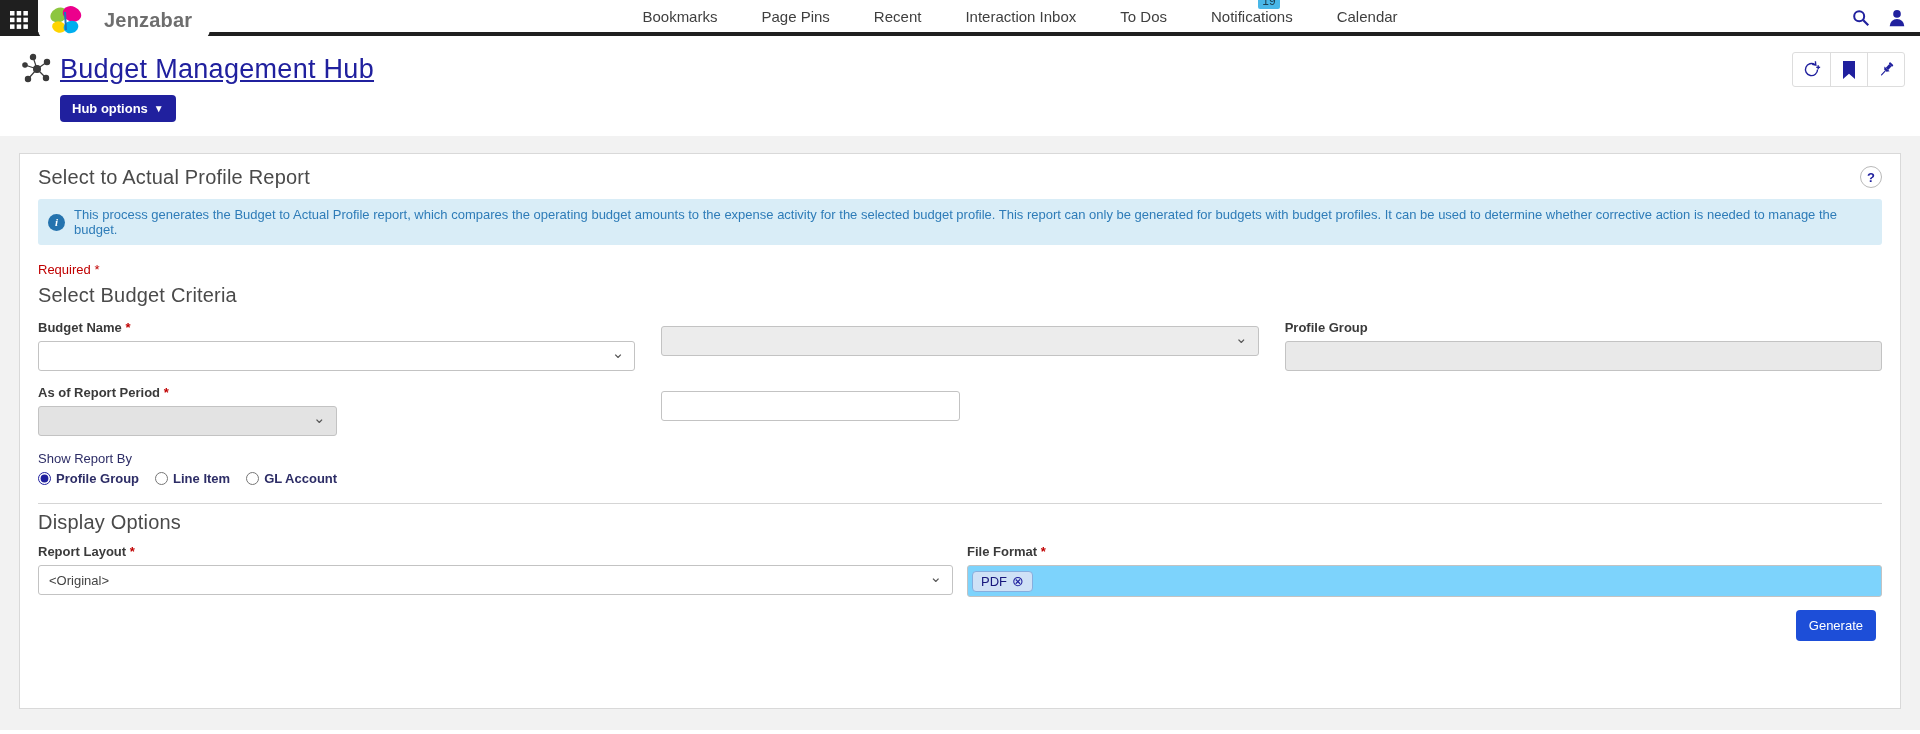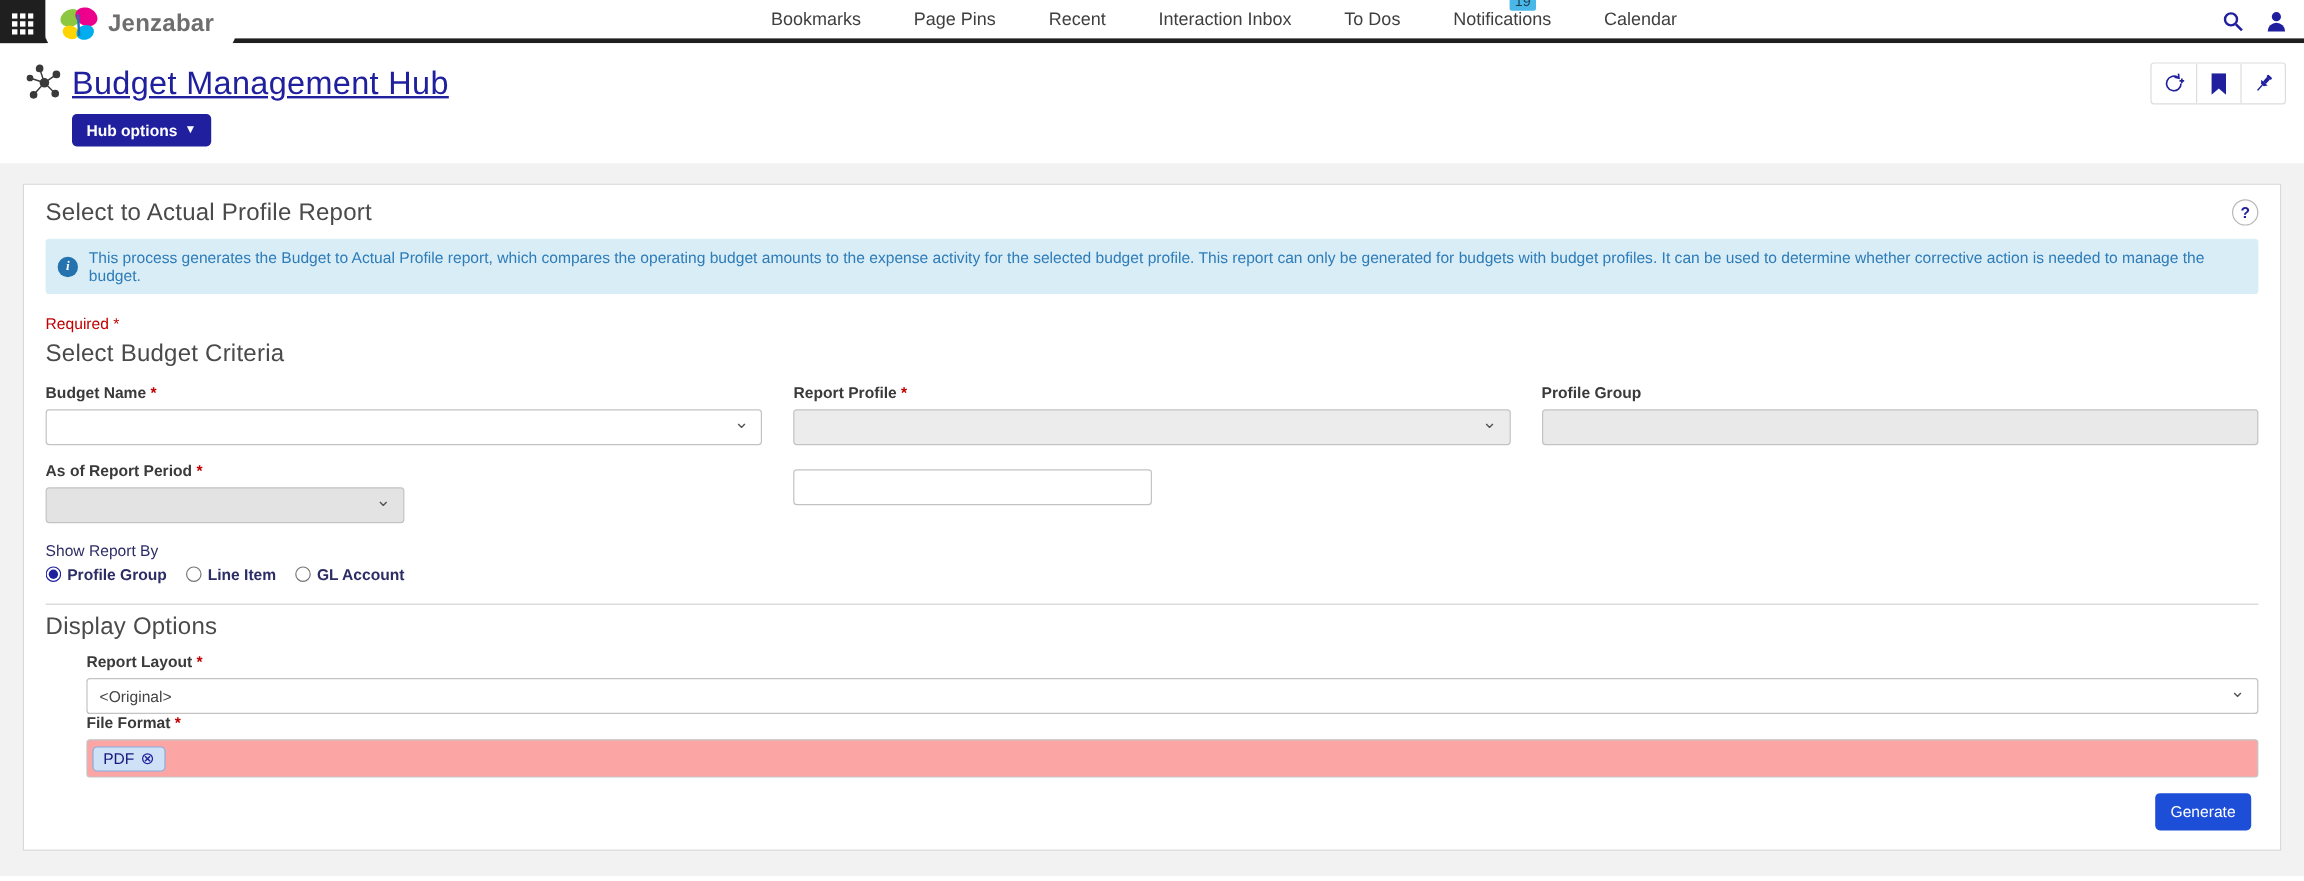--- a/index.html
+++ b/index.html
@@ -1,21 +1,21 @@
 <!DOCTYPE html>
 <html><head>
 <meta charset="utf-8">
 <style>
   * { margin:0; padding:0; box-sizing:border-box; }
   html,body { width:1920px; height:734px; background:#fff; font-family:"Liberation Sans", sans-serif; }
 
   
   .topbar { position:relative; height:36px; background:#fff; border-bottom:4px solid #1f1f1f; display:flex; align-items:center; }
   .waffle { position:absolute; left:0; top:0; width:38px; height:40px; background:#1f1f1f; display:flex; align-items:center; justify-content:center; cursor:pointer; }
-  .logo-tab { position:absolute; left:38px; top:0; height:41px; background:#fff; border-radius:0 0 12px 12px; display:flex; align-items:center; gap:6px; padding:0 18px 0 10px; z-index:2; }
+  .logo-tab { position:absolute; left:38px; top:0; height:41px; background:#fff; border-radius:0 0 12px 12px; display:flex; align-items:center; gap:20px; padding:0 18px 0 10px; z-index:2; }
   .logo-text { font-size:20px; font-weight:bold; color:#6e6e6e; letter-spacing:.2px; }
   .topnav { display:flex; align-items:center; gap:44px; margin:0 auto; padding-left:120px; }
   .topnav a { font-size:15px; color:#3f3f3f; text-decoration:none; cursor:pointer; position:relative; }
   .nav-badge { position:absolute; top:-15px; left:58%; background:#49b7e8; color:#1c3f52; font-size:12px; padding:0 4px; border-radius:2px; line-height:16px; }
   .top-icons { position:absolute; right:10px; top:0; height:36px; display:flex; align-items:center; gap:10px; }
   .top-icons .icon-btn { width:26px; height:26px; display:flex; align-items:center; justify-content:center; cursor:pointer; }
 
   
   .hub-header { position:relative; background:#fff; padding:16px 0 14px 14px; }
   .hub-row { display:flex; align-items:center; }
@@ -33,38 +33,38 @@
   .panel-head { display:flex; justify-content:space-between; align-items:flex-start; }
   .panel-title { font-size:20px; font-weight:400; color:#4a4a4a; letter-spacing:.2px; }
   .help-circle { width:22px; height:22px; border:1px solid #b9b9b9; border-radius:50%; display:flex; align-items:center; justify-content:center; font-size:13px; font-weight:bold; color:#20209e; cursor:pointer; background:#fff; }
   .info-bar { margin-top:10px; background:#d9edf7; border-radius:3px; padding:8px 10px; display:flex; align-items:center; gap:9px; }
   .info-bar .msg { font-size:13px; color:#2e7cb8; }
   .info-i { flex:0 0 auto; width:17px; height:17px; border-radius:50%; background:#2573ae; color:#fff; font-size:11px; font-weight:bold; display:flex; align-items:center; justify-content:center; font-family:"Liberation Serif",serif; font-style:italic; }
   .required-note { margin-top:17px; font-size:13px; color:#c00000; }
   .required-note .ast, .req-ast { color:#c00000; }
   h2.section { margin-top:7px; font-size:20px; font-weight:400; color:#4a4a4a; letter-spacing:.2px; }
   .grid3 { display:grid; grid-template-columns:1fr 1fr 1fr; column-gap:26px; margin-top:13px; }
-  .grid2 { display:grid; grid-template-columns:1fr; column-gap:14px; margin-top:10px;margin-left:34px; }
+  .grid2 { display:grid; grid-template-columns:1fr 1fr; column-gap:14px; margin-top:10px; }
   .f-label { font-size:13px; font-weight:bold; color:#3a3a3a; }
   .field { margin-top:6px; }
   .sel { height:30px; border:1px solid #c3c3c3; border-radius:3px; background:#fff; display:flex; align-items:center; justify-content:space-between; padding:0 10px; font-size:13px; color:#444; cursor:pointer; }
   .sel .chev { font-size:15px; color:#555; line-height:10px; transform:translateY(-3px); }
   .sel.disabled { background:#ececec; cursor:default; }
   .sel.darker { background:#e3e3e3; }
   .txt { height:30px; width:100%; border:1px solid #c3c3c3; border-radius:3px; font-size:13px; padding:0 8px; font-family:"Liberation Sans",sans-serif; }
   .txt:disabled { background:#e9e9e9; }
   .half { width:50%; }
   .showdetail { margin-top:15px; }
   .sd-label { font-size:13px; color:#2d2d66; }
   .radio-row { display:flex; align-items:center; gap:16px; margin-top:5px; }
   .radio-item { display:flex; align-items:center; gap:5px; cursor:pointer; }
   .radio-item input { accent-color:#20209e; width:13px; height:13px; cursor:pointer; }
   .radio-item span { font-size:13px; font-weight:bold; color:#2d2d66; }
   .divider { border:none; border-top:1px solid #d5d5d5; margin-top:17px; }
-  .chipbox { min-height:32px; border:1px solid #c3c3c3; border-radius:3px; background:#fca5a5; display:flex; align-items:center; padding:2px 4px; cursor:text; }
+  .chipbox { min-height:32px; border:1px solid #c3c3c3; border-radius:3px; background:#7dd3fc; display:flex; align-items:center; padding:2px 4px; cursor:text; }
   .chip { display:inline-flex; align-items:center; gap:5px; background:#cfe1f6; border:1px solid #86aede; border-radius:4px; padding:2px 8px; font-size:13px; color:#17177c; }
   .chip .rm { font-size:14px; color:#20209e; cursor:pointer; line-height:14px; }
   .actions { margin-top:13px; text-align:right; padding-right:6px; }
   .btn-generate { background:#1d4ed8; color:#fff; border:none; border-radius:4px; font-size:13px; padding:8px 13px; cursor:pointer; font-family:"Liberation Sans",sans-serif; }
   .mt14 { margin-top:14px; }
   svg { display:block; }
 </style>
 </head>
 <body>
 
@@ -203,21 +203,20 @@
       <div>
         <div class="f-label"><span>Budget Name</span> <span class="req-ast">*</span></div>
         <div class="field">
           <div class="sel">
             <span></span>
             <span class="chev">⌄</span>
           </div>
         </div>
       </div>
       <div>
-        <div class="f-label"><span>Report Profile</span> <span class="req-ast">*</span></div>
         <div class="field">
           <div class="sel disabled">
             <span></span>
             <span class="chev">⌄</span>
           </div>
         </div>
       </div>
       <div>
         <div class="f-label"><span>Profile Group</span></div>
         <div class="field">

